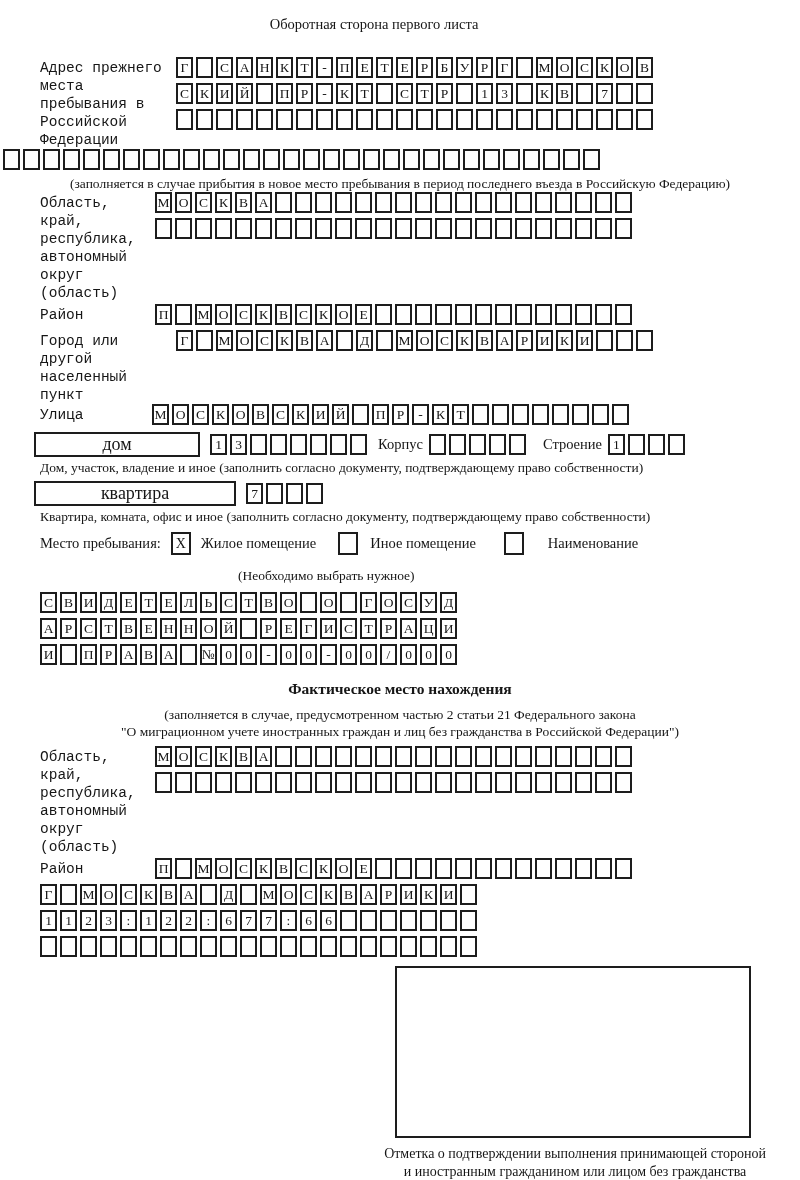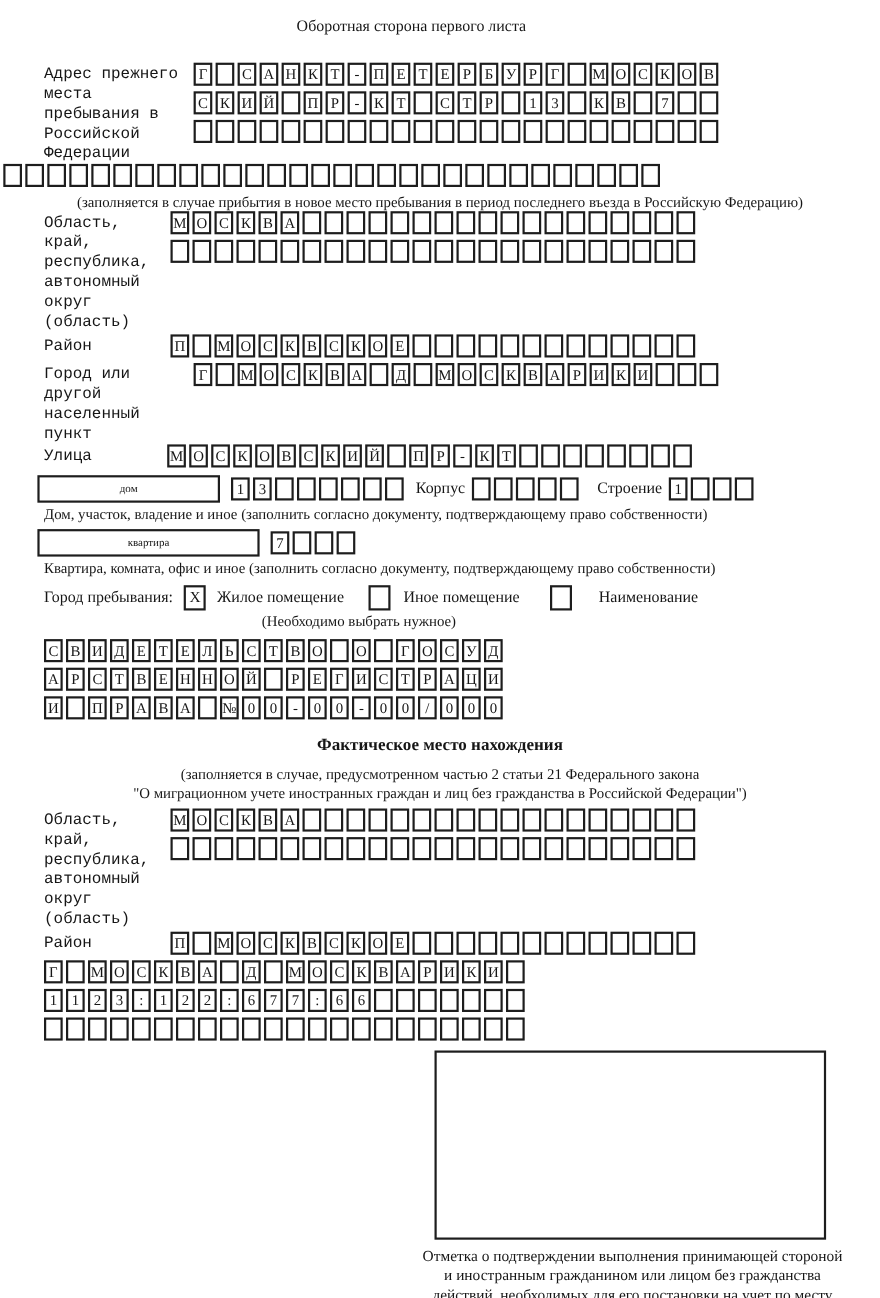--- a/index.html
+++ b/index.html
@@ -24,21 +24,21 @@
     font-size: 13.5px; line-height: 1;
   }
   .checkbox {
     flex: none; width: 20px; height: 23px; border: 2px solid #1d1d1d;
     display: flex; align-items: center; justify-content: center;
     font-size: 14px; line-height: 1;
   }
   .wide-box {
     flex: none; height: 25px; border: 2px solid #1d1d1d;
     display: flex; align-items: center; justify-content: center;
-    font-size: 10px;
+    font-size: 18px;
   }
   .note { font-size: 13.5px; line-height: 17px; }
   .center { text-align: center; }
   .sec-title { font-weight: bold; font-size: 15.5px; text-align: center; }
   .inline-label { font-size: 14.5px; line-height: 23px; }
 
   .stamp-box { margin-left: 395px; width: 356px; height: 172px; border: 2px solid #1d1d1d; }
   .stamp-caption { width: 386px; margin-left: 382px; margin-top: 7px; text-align: center; font-size: 14px; line-height: 18px; }
 </style>
 </head>
@@ -349,29 +349,29 @@
     <div class="cellrow" style="margin:0 0 0 10px;">
         <span class="cell">7</span>
         <span class="cell"></span>
         <span class="cell"></span>
         <span class="cell"></span>
       </div>
   </div>
   <div class="note" style="margin-left:40px; margin-top:2px;">Квартира, комната, офис и иное (заполнить согласно документу, подтверждающему право собственности)</div>
 
   <div class="frow" style="margin-left:40px; margin-top:7px; align-items:center;">
-    <div class="inline-label">Город пребывания:</div>
+    <div class="inline-label">Место пребывания:</div>
     <div class="checkbox" style="margin-left:10px;">X</div>
     <div class="inline-label" style="margin-left:10px;">Жилое помещение</div>
     <div class="checkbox" style="margin-left:22px;"></div>
     <div class="inline-label" style="margin-left:12px;">Иное помещение</div>
     <div class="checkbox" style="margin-left:28px;"></div>
     <div class="inline-label" style="margin-left:24px;">Наименование</div>
   </div>
-  <div class="note" style="margin-left:238px; margin-top:1px;">(Необходимо выбрать нужное)</div>
+  <div class="note" style="margin-left:238px; margin-top:12px;">(Необходимо выбрать нужное)</div>
 
   <div class="frow" style="margin-left:40px; margin-top:8px;">
     <div class="cellcol">
       <div class="cellrow">
           <span class="cell">С</span>
           <span class="cell">В</span>
           <span class="cell">И</span>
           <span class="cell">Д</span>
           <span class="cell">Е</span>
           <span class="cell">Т</span>

